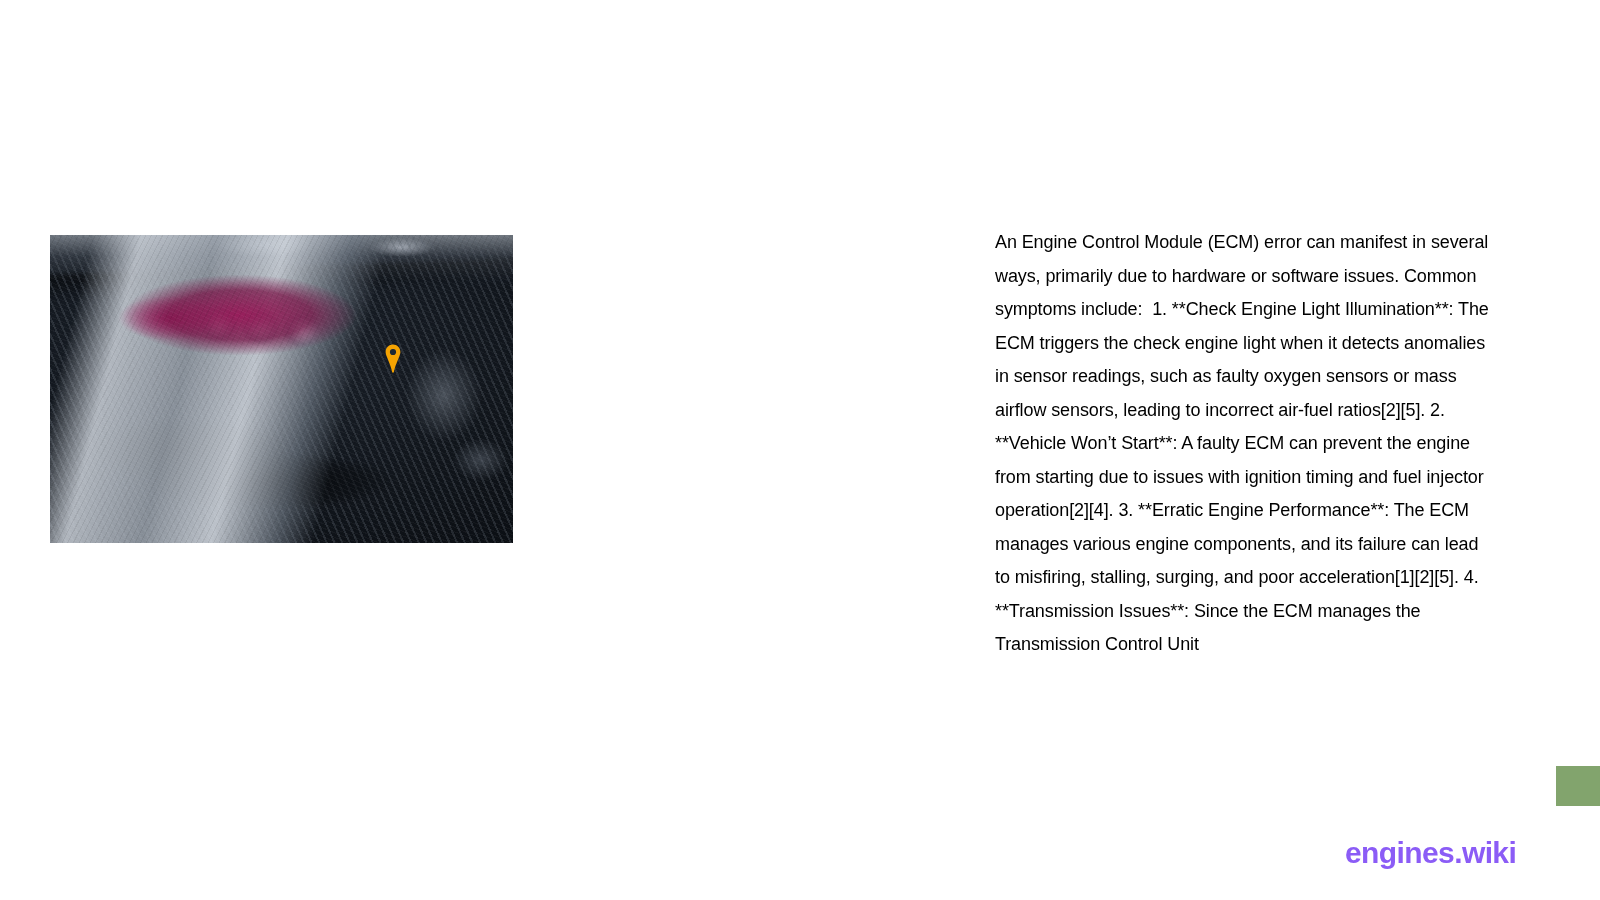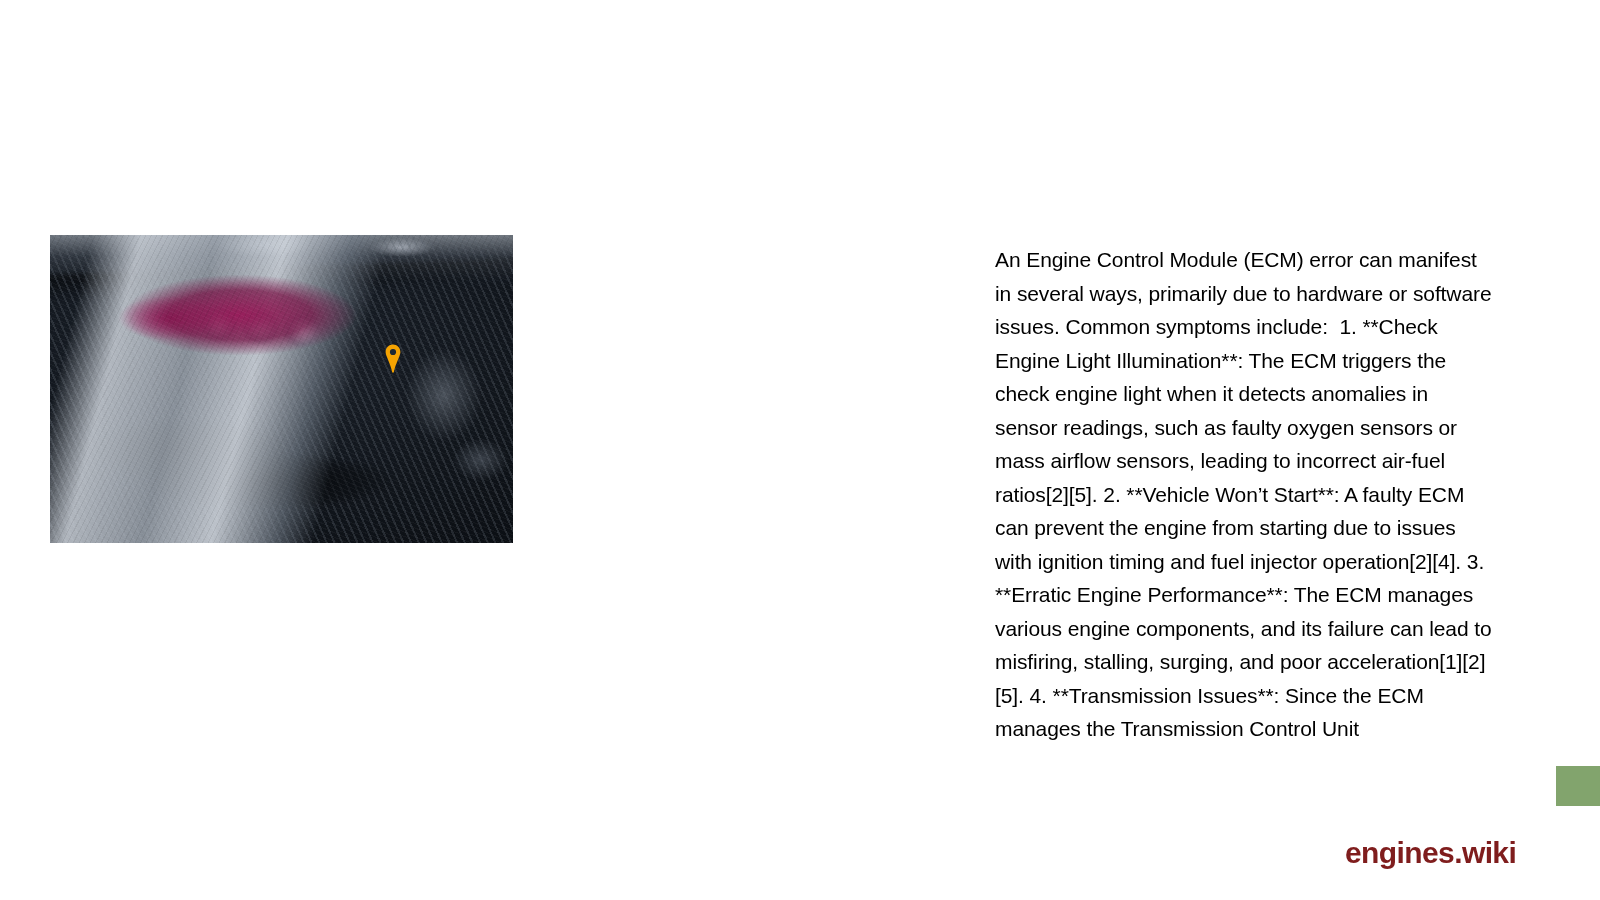--- a/index.html
+++ b/index.html
@@ -86,40 +86,40 @@
     top: 109px;
     width: 16px;
     height: 29px;
   }
   .map-pin svg { display: block; width: 100%; height: 100%; }
 
   
   .article {
     position: absolute;
     left: 995px;
-    top: 243px;
+    top: 226px;
     width: 500px;
-    font-size: 21px;
+    font-size: 18px;
     line-height: 33.5px;
     letter-spacing: -0.1px;
     color: #000000;
     word-wrap: break-word;
     white-space: pre-wrap;
   }
 
   
   .watermark {
     position: absolute;
     left: 1345px;
     top: 838px;
     font-size: 30px;
     line-height: 1;
     font-weight: 700;
     letter-spacing: -0.6px;
-    color: #7f1d1d;
+    color: #8b5cf6;
     white-space: nowrap;
   }
 
   
   .accent-swatch {
     position: absolute;
     left: 1556px;
     top: 766px;
     width: 56px;
     height: 40px;

